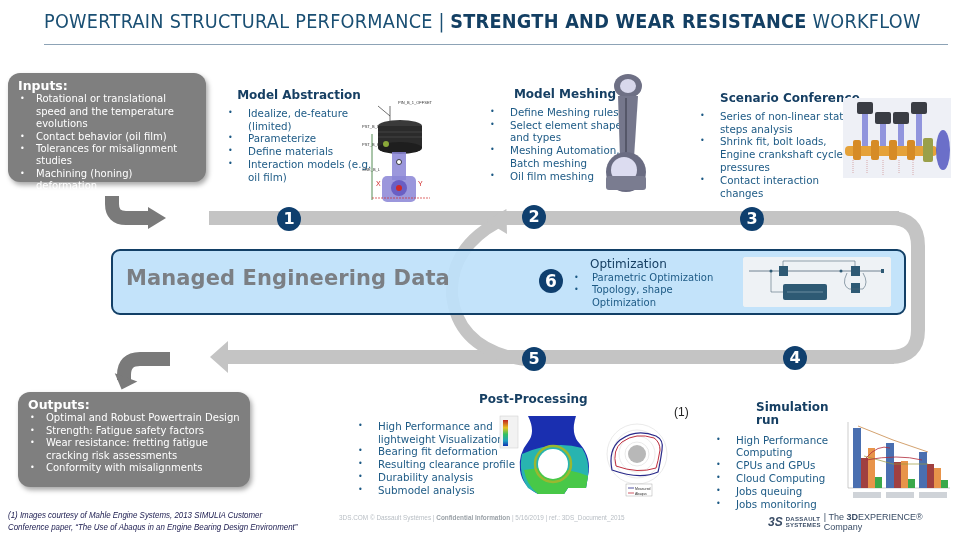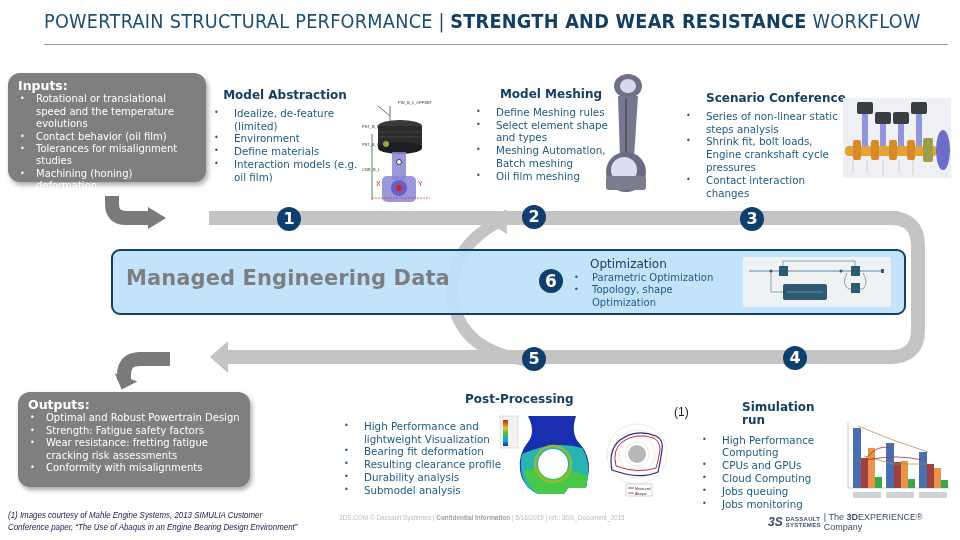--- a/index.html
+++ b/index.html
@@ -22,21 +22,21 @@
     position: absolute; background: #7f7f7f; border-radius: 12px;
     box-shadow: 2px 3px 5px rgba(0,0,0,0.35); color: #ffffff; padding: 7px 10px;
     font-size: 10px; line-height: 12.4px;
   }
   .grey-box h3 { font-size: 12.5px; font-weight: bold; margin-bottom: 1px; }
   .grey-box ul { list-style: none; }
   .grey-box li { position: relative; padding-left: 18px; }
   .grey-box li::before { content: "•"; position: absolute; left: 2px; top: 0; font-size: 8px; }
 
   
-  .step { position: absolute; font-size: 10.3px; line-height: 12.8px; color: #1d5a85; }
+  .step { position: absolute; font-size: 10.3px; line-height: 12.8px; color: #1d5a85; margin-left: 14px; }
   .step h4 { font-size: 12px; font-weight: bold; color: #163f63; text-align: center; margin-bottom: 5px; }
   .step ul { list-style: none; }
   .step li { position: relative; padding-left: 24px; }
   .step li::before { content: "•"; position: absolute; left: 4px; top: 0; font-size: 8px; color: #1d5a85; }
 
   
   .badge {
     position: absolute; width: 24px; height: 24px; border-radius: 50%;
     background: #0f3f6e; color: #ffffff; font-size: 16px; font-weight: bold;
     display: flex; align-items: center; justify-content: center; line-height: 1;
@@ -120,21 +120,21 @@
     <li>Contact behavior (oil film)</li>
     <li>Tolerances for misalignment studies</li>
     <li>Machining (honing) deformation</li>
   </ul>
 </div>
 
 <div class="step" style="left:210px; top:89px; width:150px;">
   <h4>Model Abstraction</h4>
   <ul>
     <li>Idealize, de-feature (limited)</li>
-    <li>Environment</li>
+    <li>Parameterize</li>
     <li>Define materials</li>
     <li>Interaction models (e.g. oil film)</li>
   </ul>
 </div>
 <svg class="img-block" style="left:360px; top:96px;" width="85" height="110">
   <line x1="18" y1="10" x2="30" y2="20" stroke="#333" stroke-width="0.7"></line>
   <line x1="30" y1="10" x2="30" y2="35" stroke="#333" stroke-width="0.7"></line>
   <text x="38" y="8" font-size="4" fill="#333" font-family="Liberation Sans, sans-serif">PIN_B_1_OFFSET</text>
   <text x="2" y="32" font-size="4" fill="#333" font-family="Liberation Sans, sans-serif">PST_B_D</text>
   <text x="2" y="50" font-size="4" fill="#333" font-family="Liberation Sans, sans-serif">PST_B_H</text>

